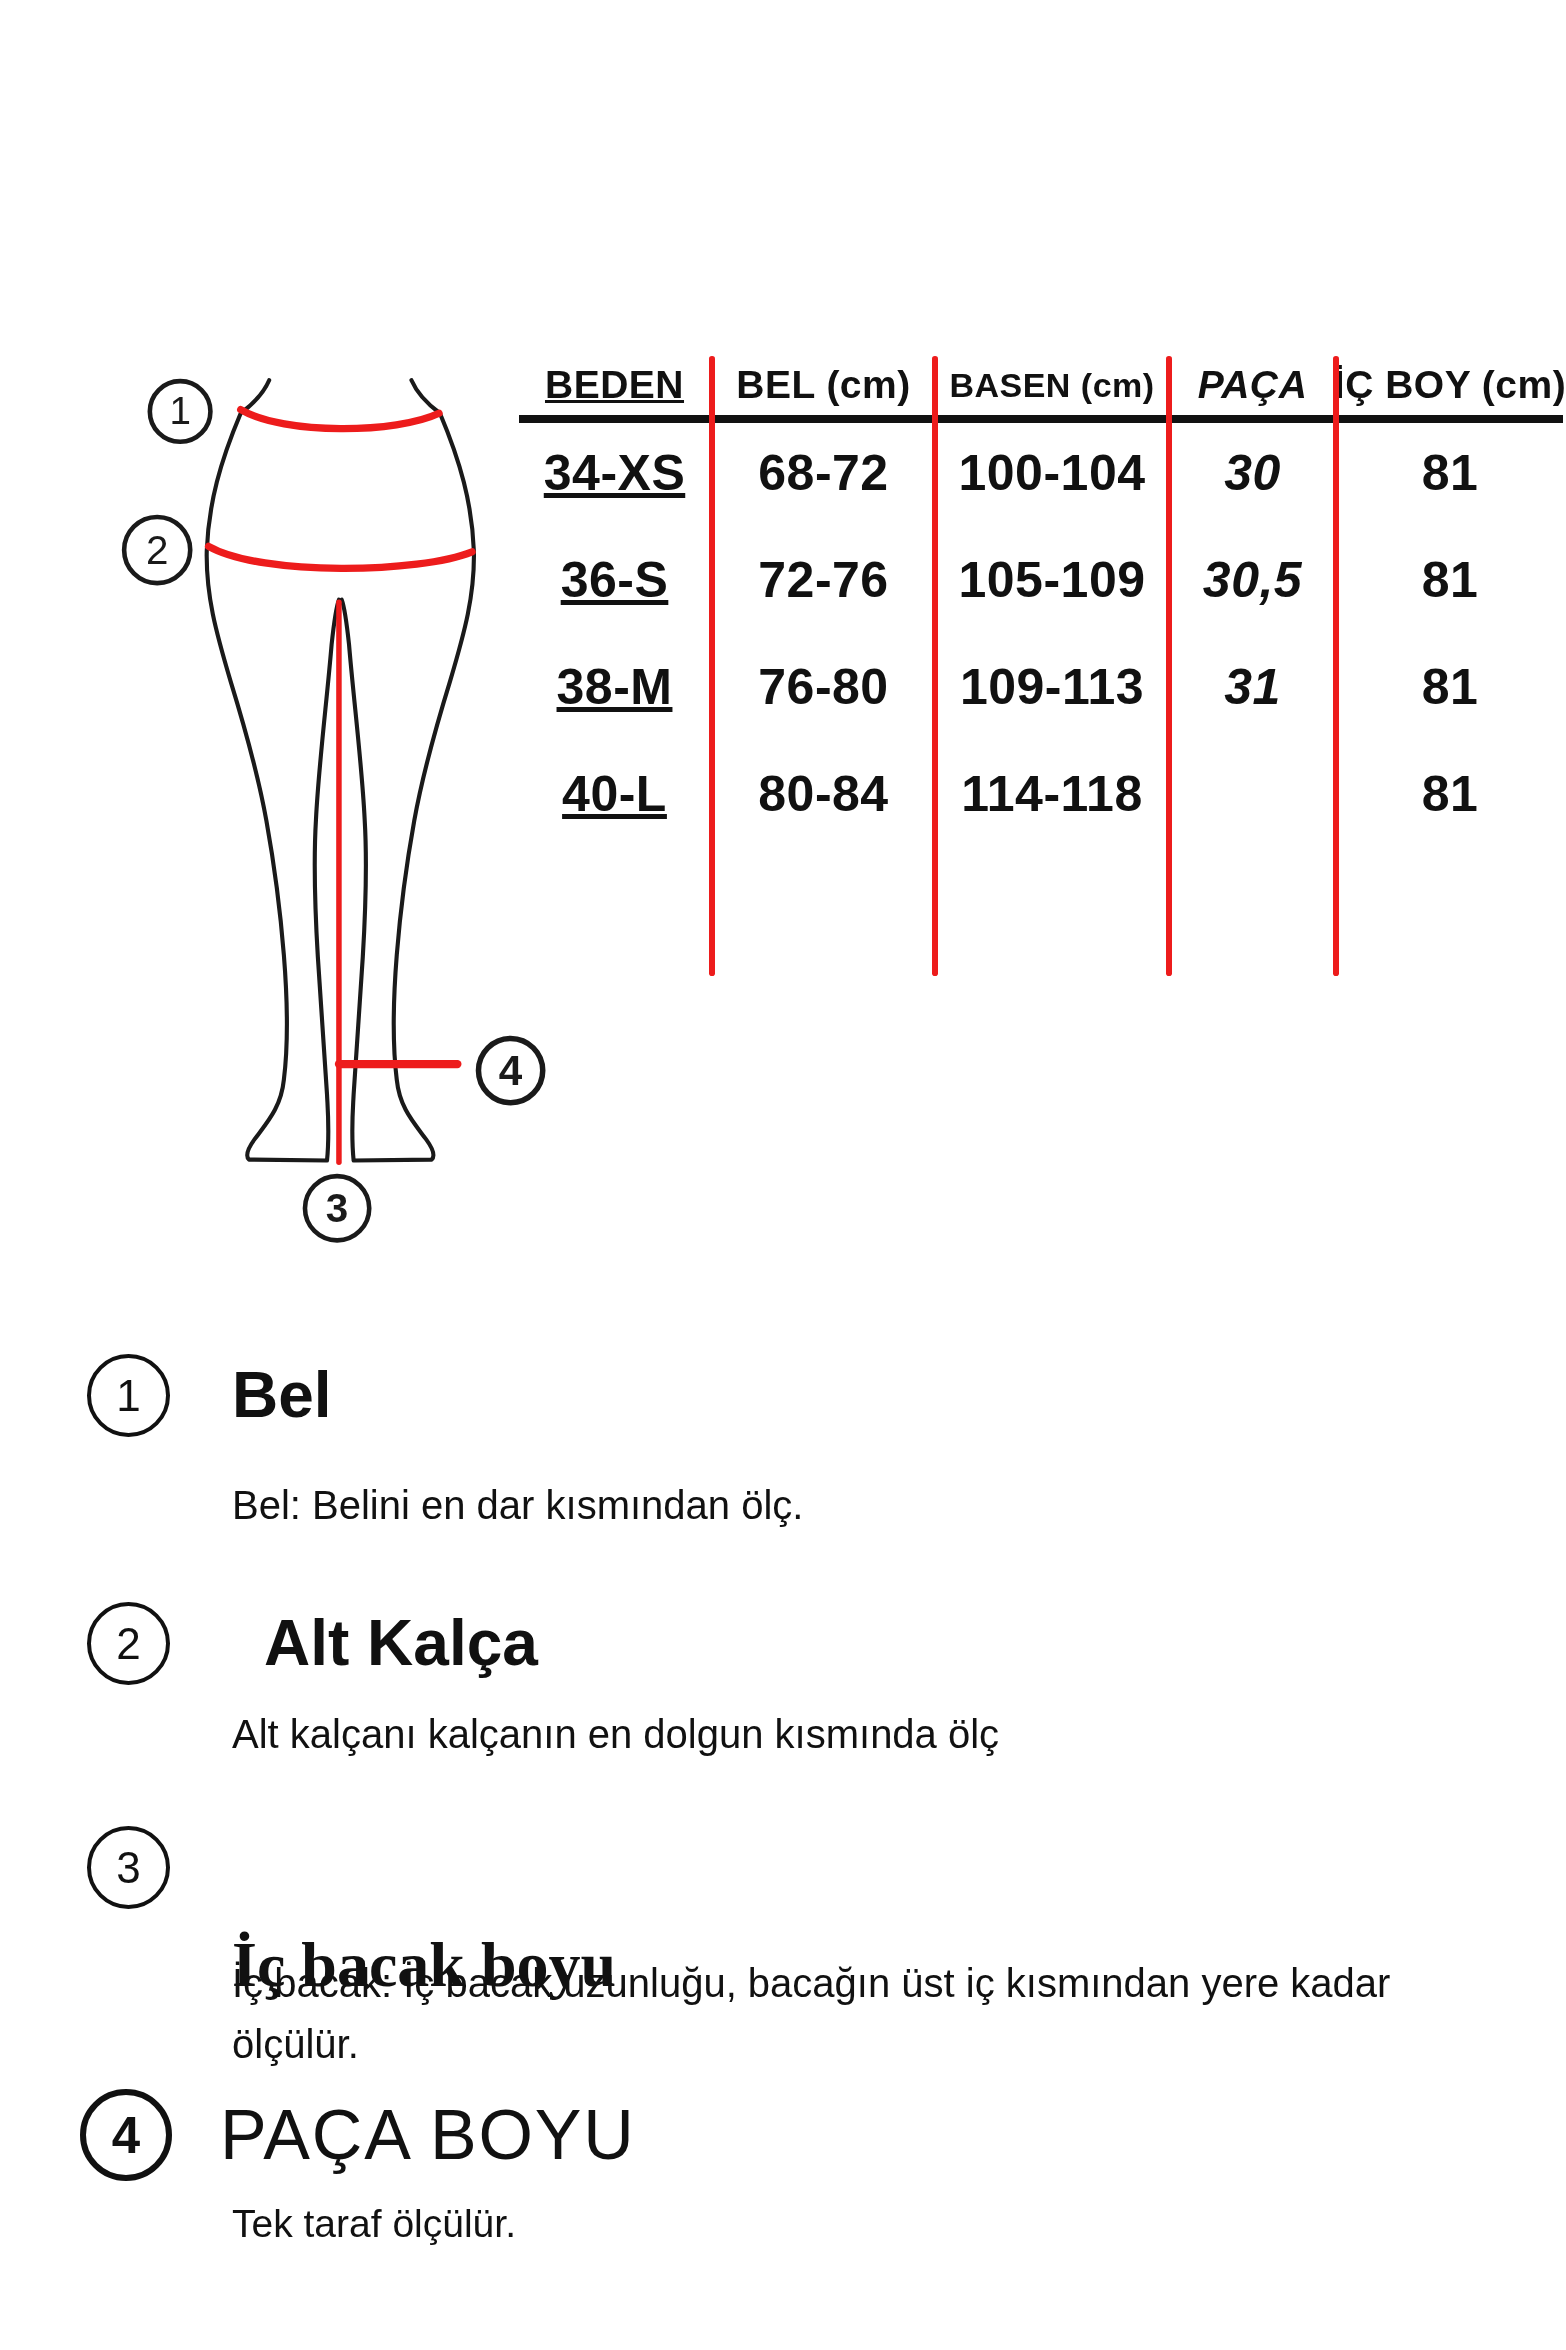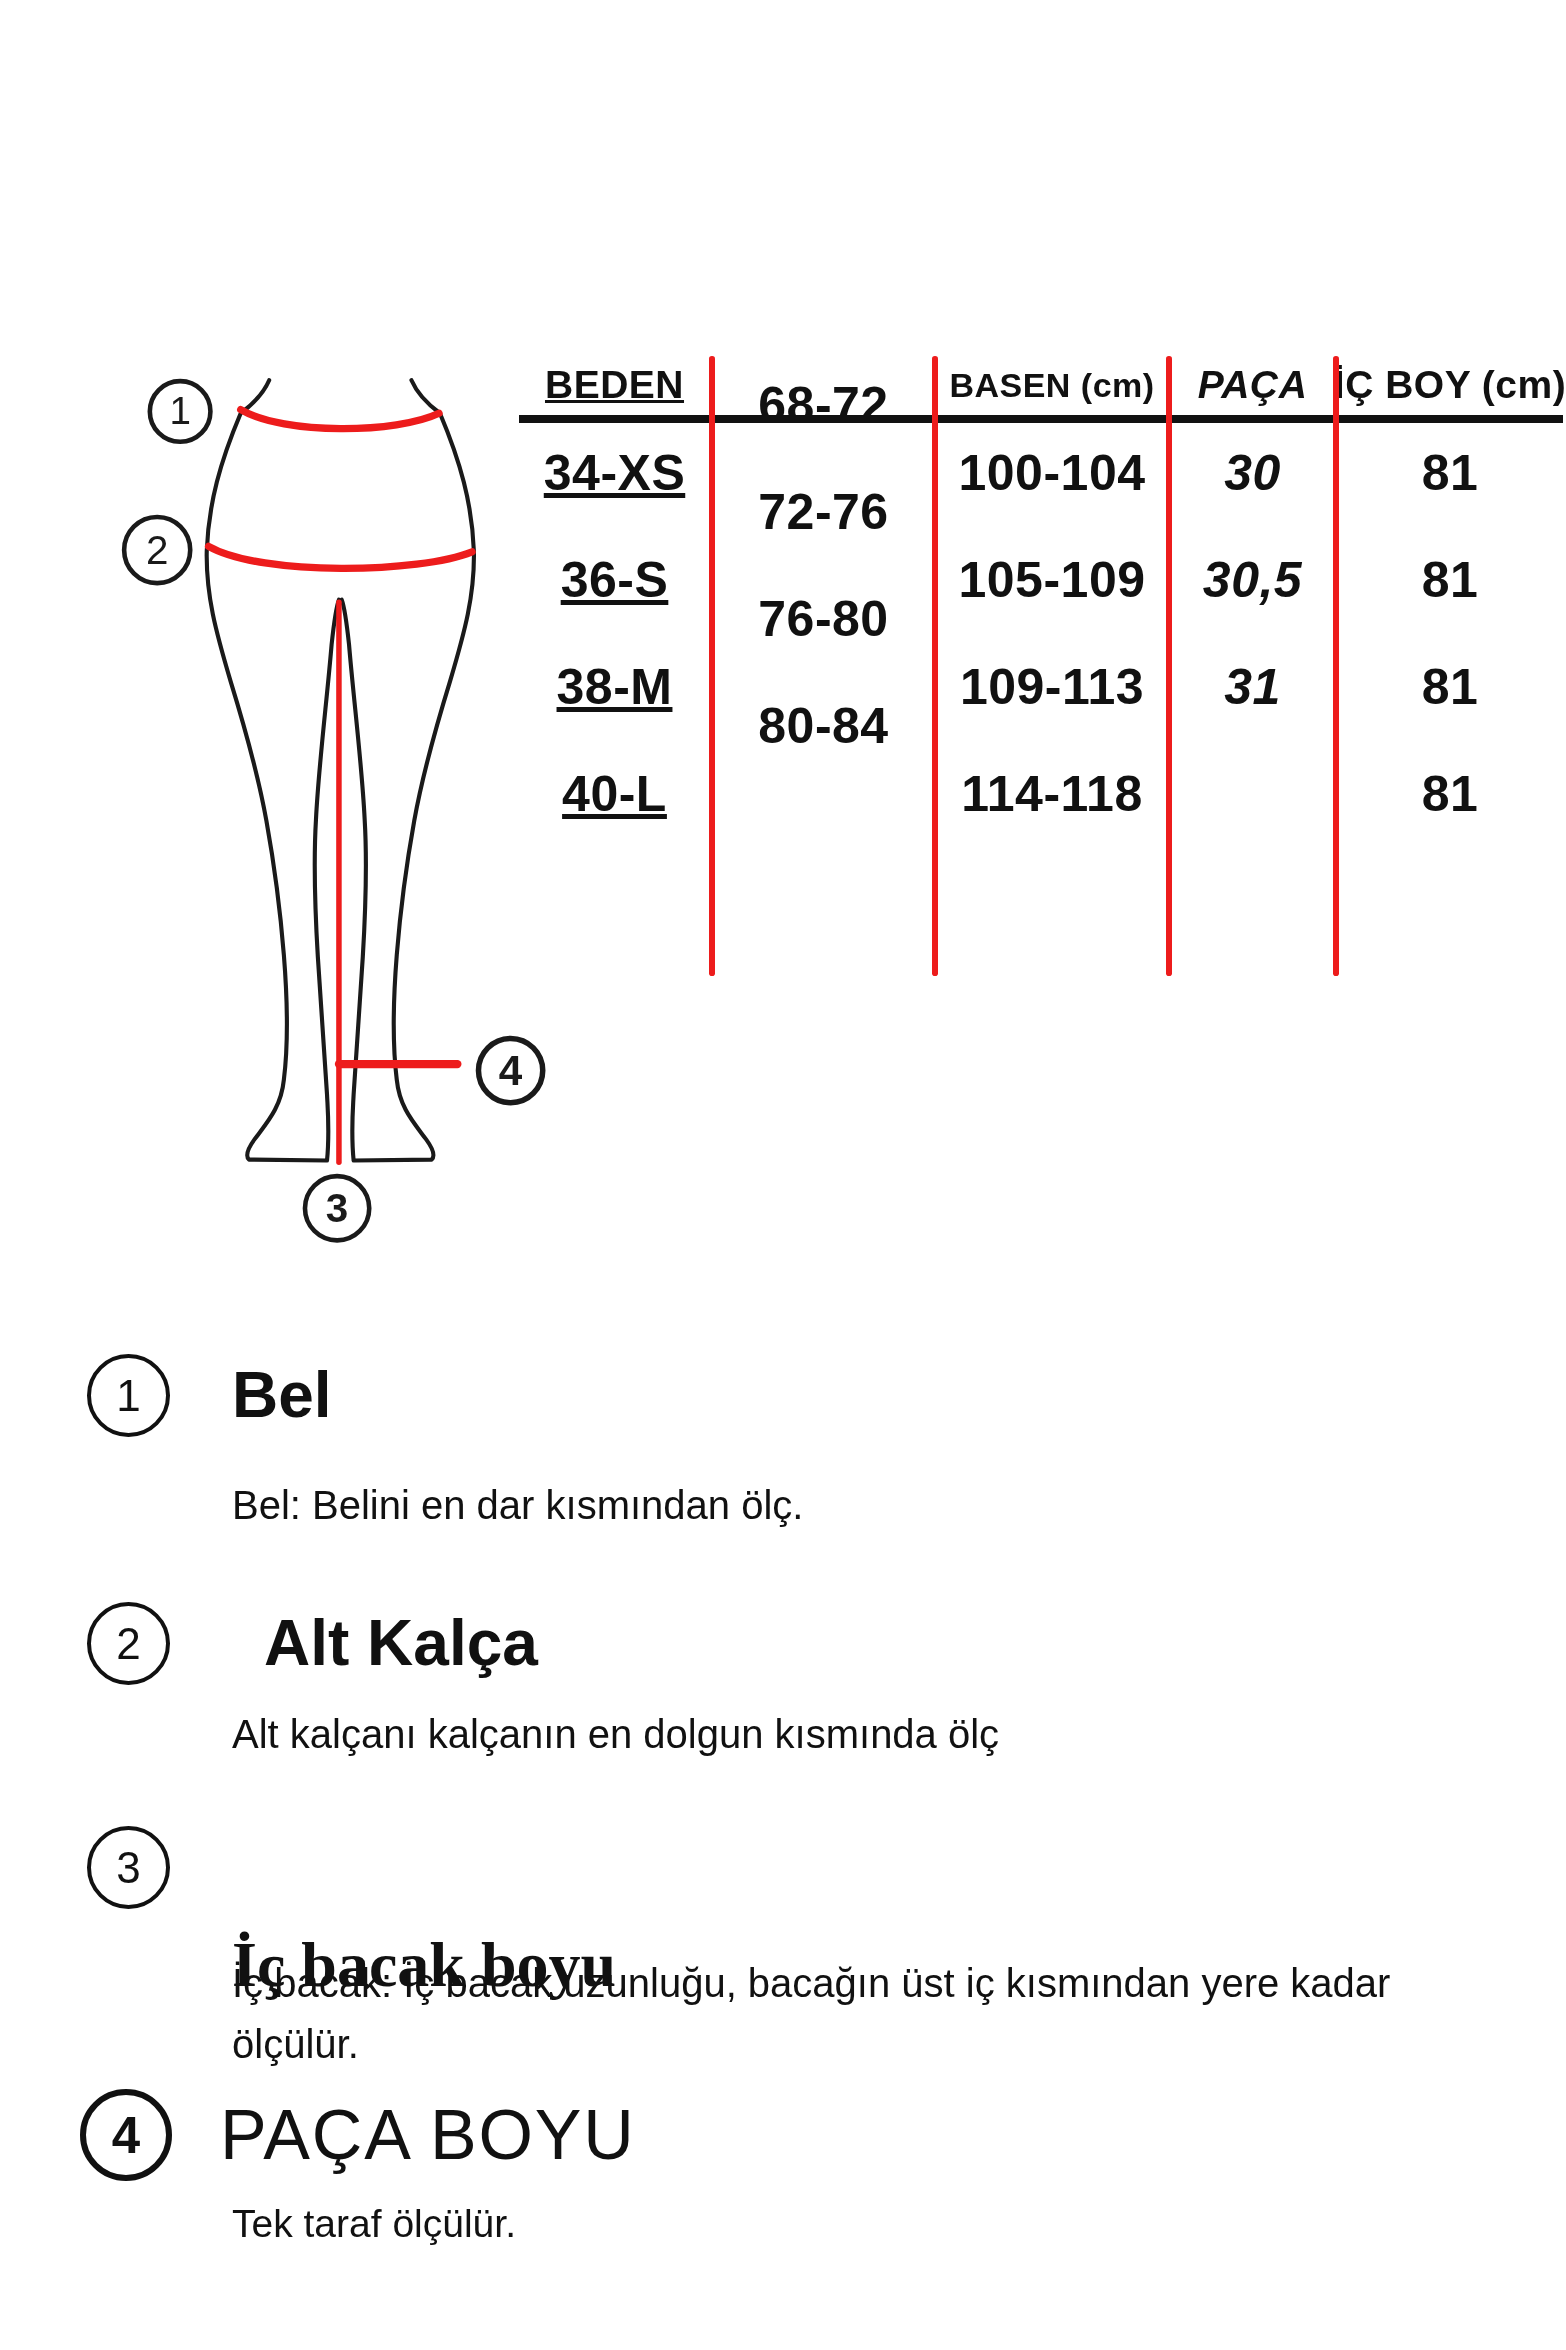--- a/index.html
+++ b/index.html
@@ -132,20 +132,21 @@
 
   <div id="size-table">
     <div class="tcol c0">
       <div class="thead">BEDEN</div>
       <div class="tcell">34-XS</div>
       <div class="tcell">36-S</div>
       <div class="tcell">38-M</div>
       <div class="tcell">40-L</div>
     </div>
     <div class="tcol c1">
+      <div class="thead">BEL (cm)</div>
       <div class="tcell">68-72</div>
       <div class="tcell">72-76</div>
       <div class="tcell">76-80</div>
       <div class="tcell">80-84</div>
     </div>
     <div class="tcol c2">
       <div class="thead">BASEN (cm)</div>
       <div class="tcell">100-104</div>
       <div class="tcell">105-109</div>
       <div class="tcell">109-113</div>

